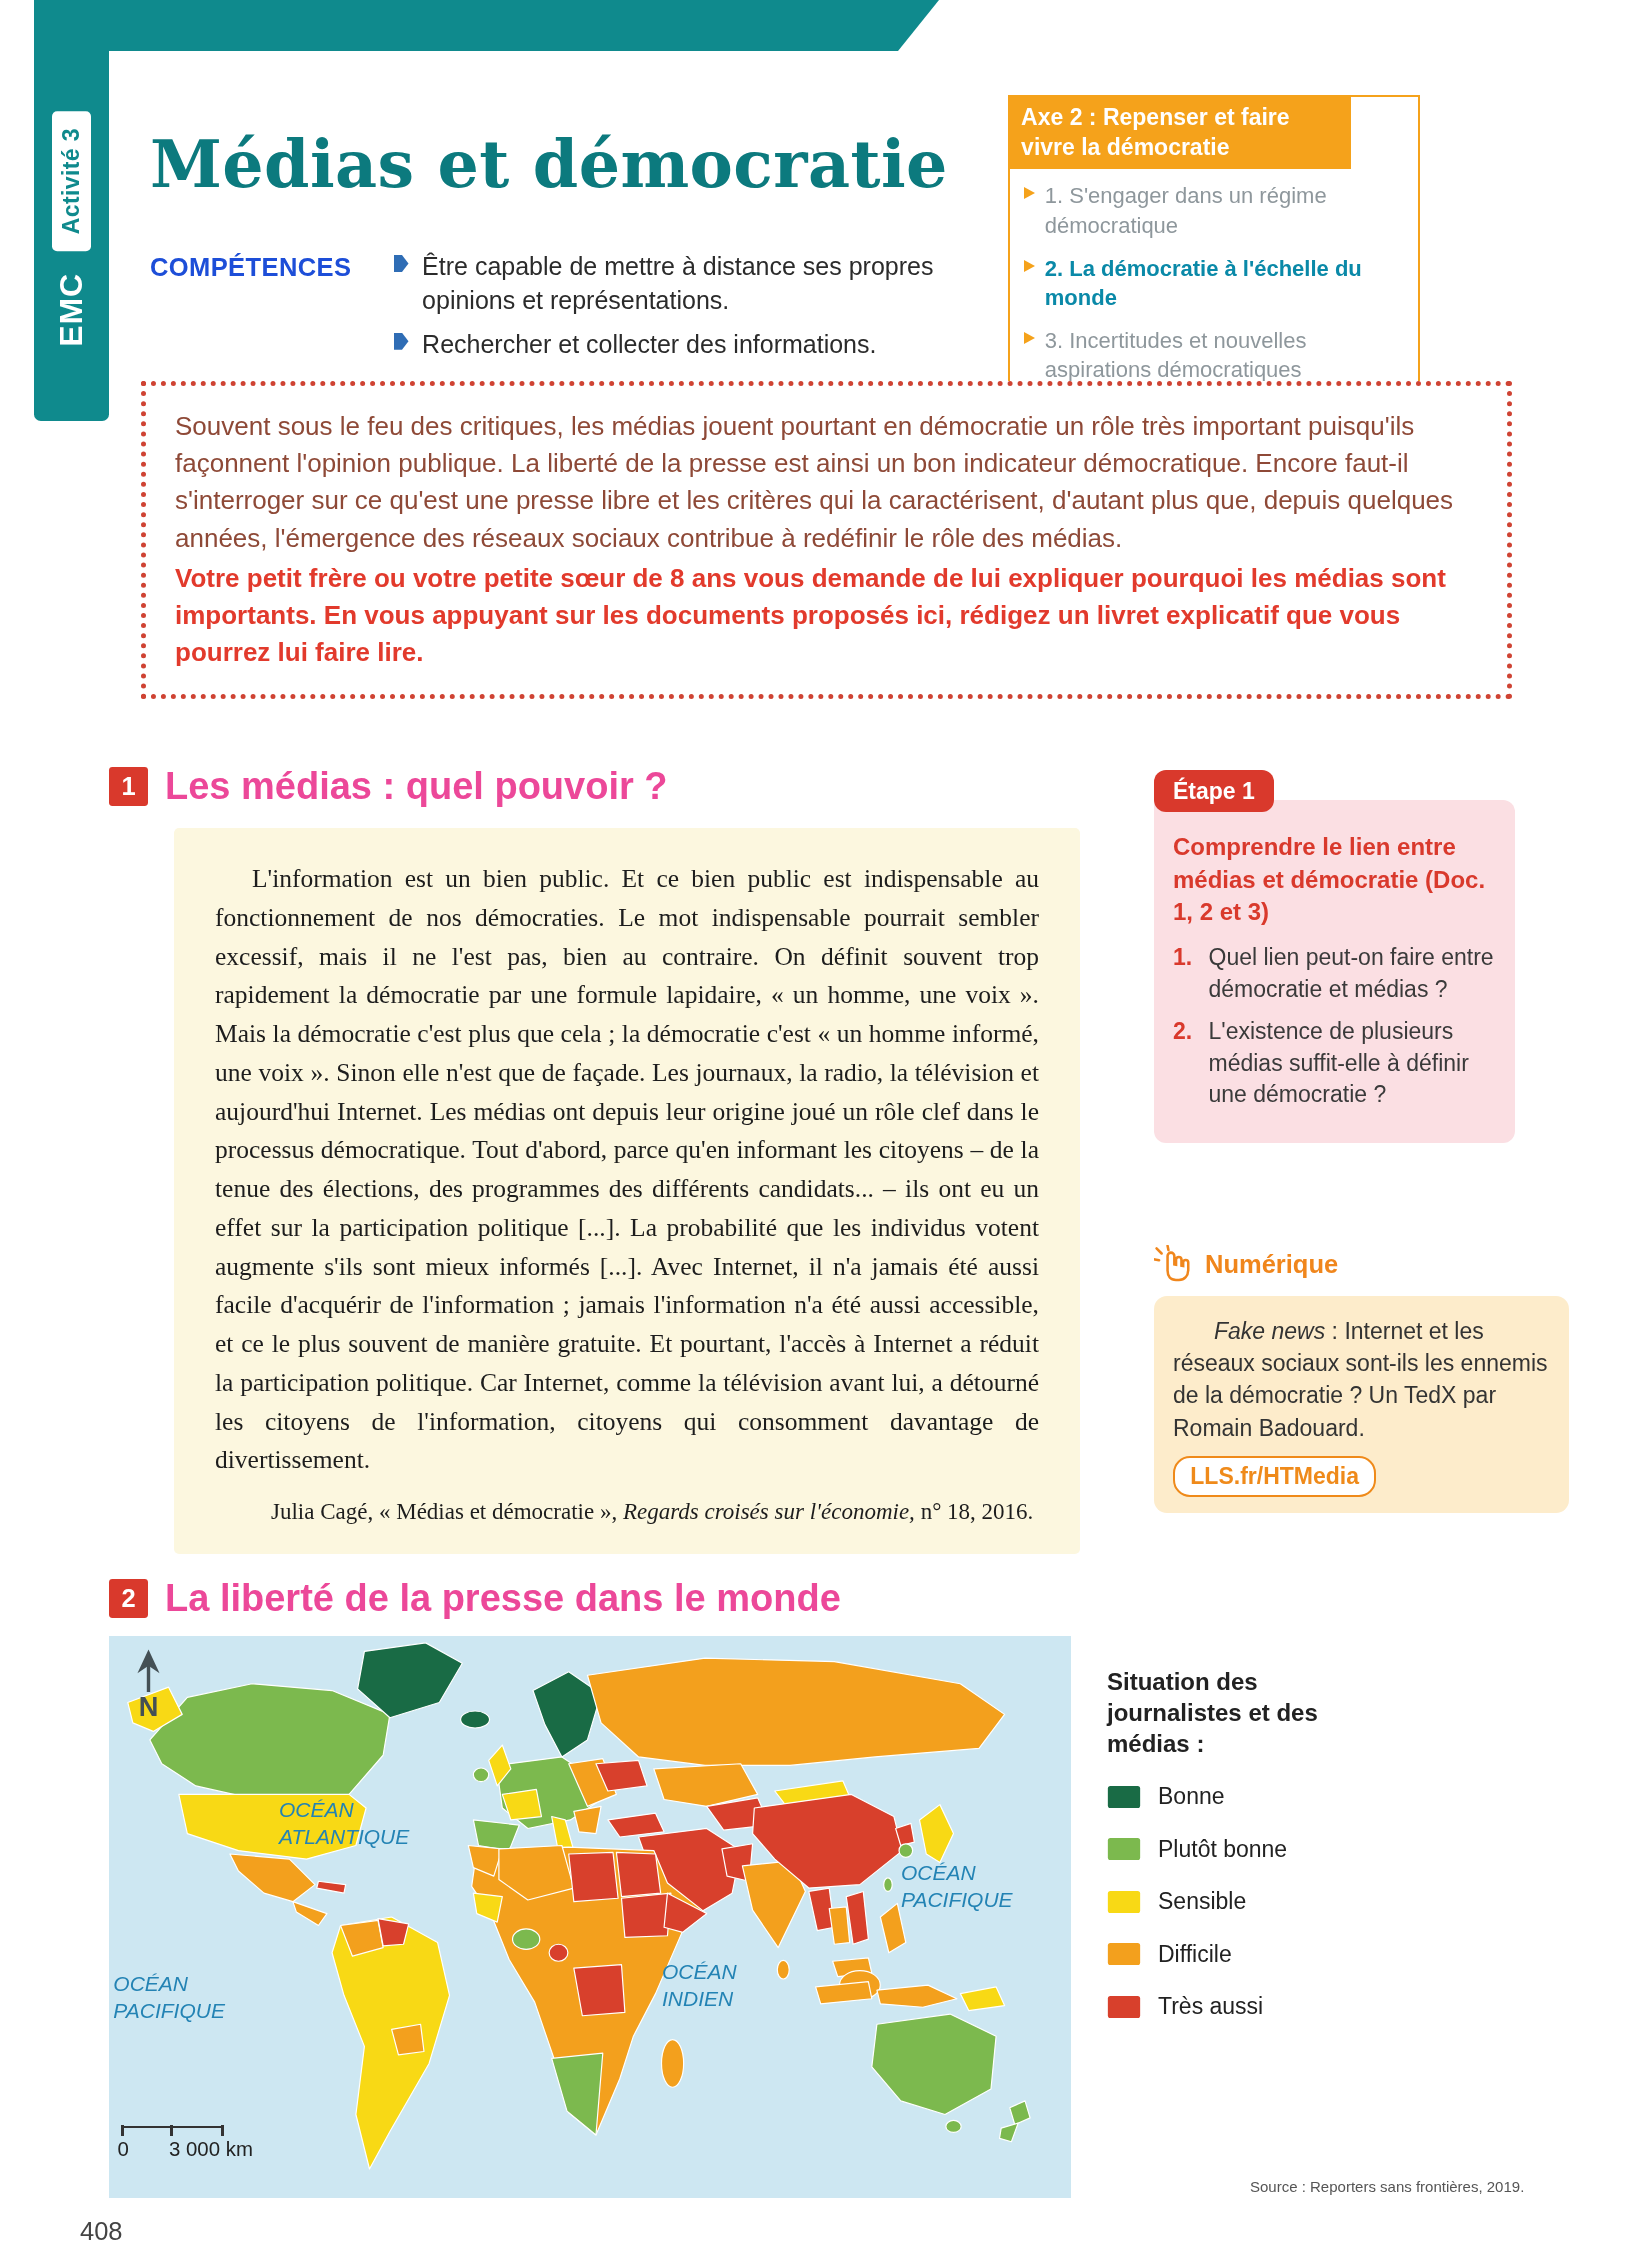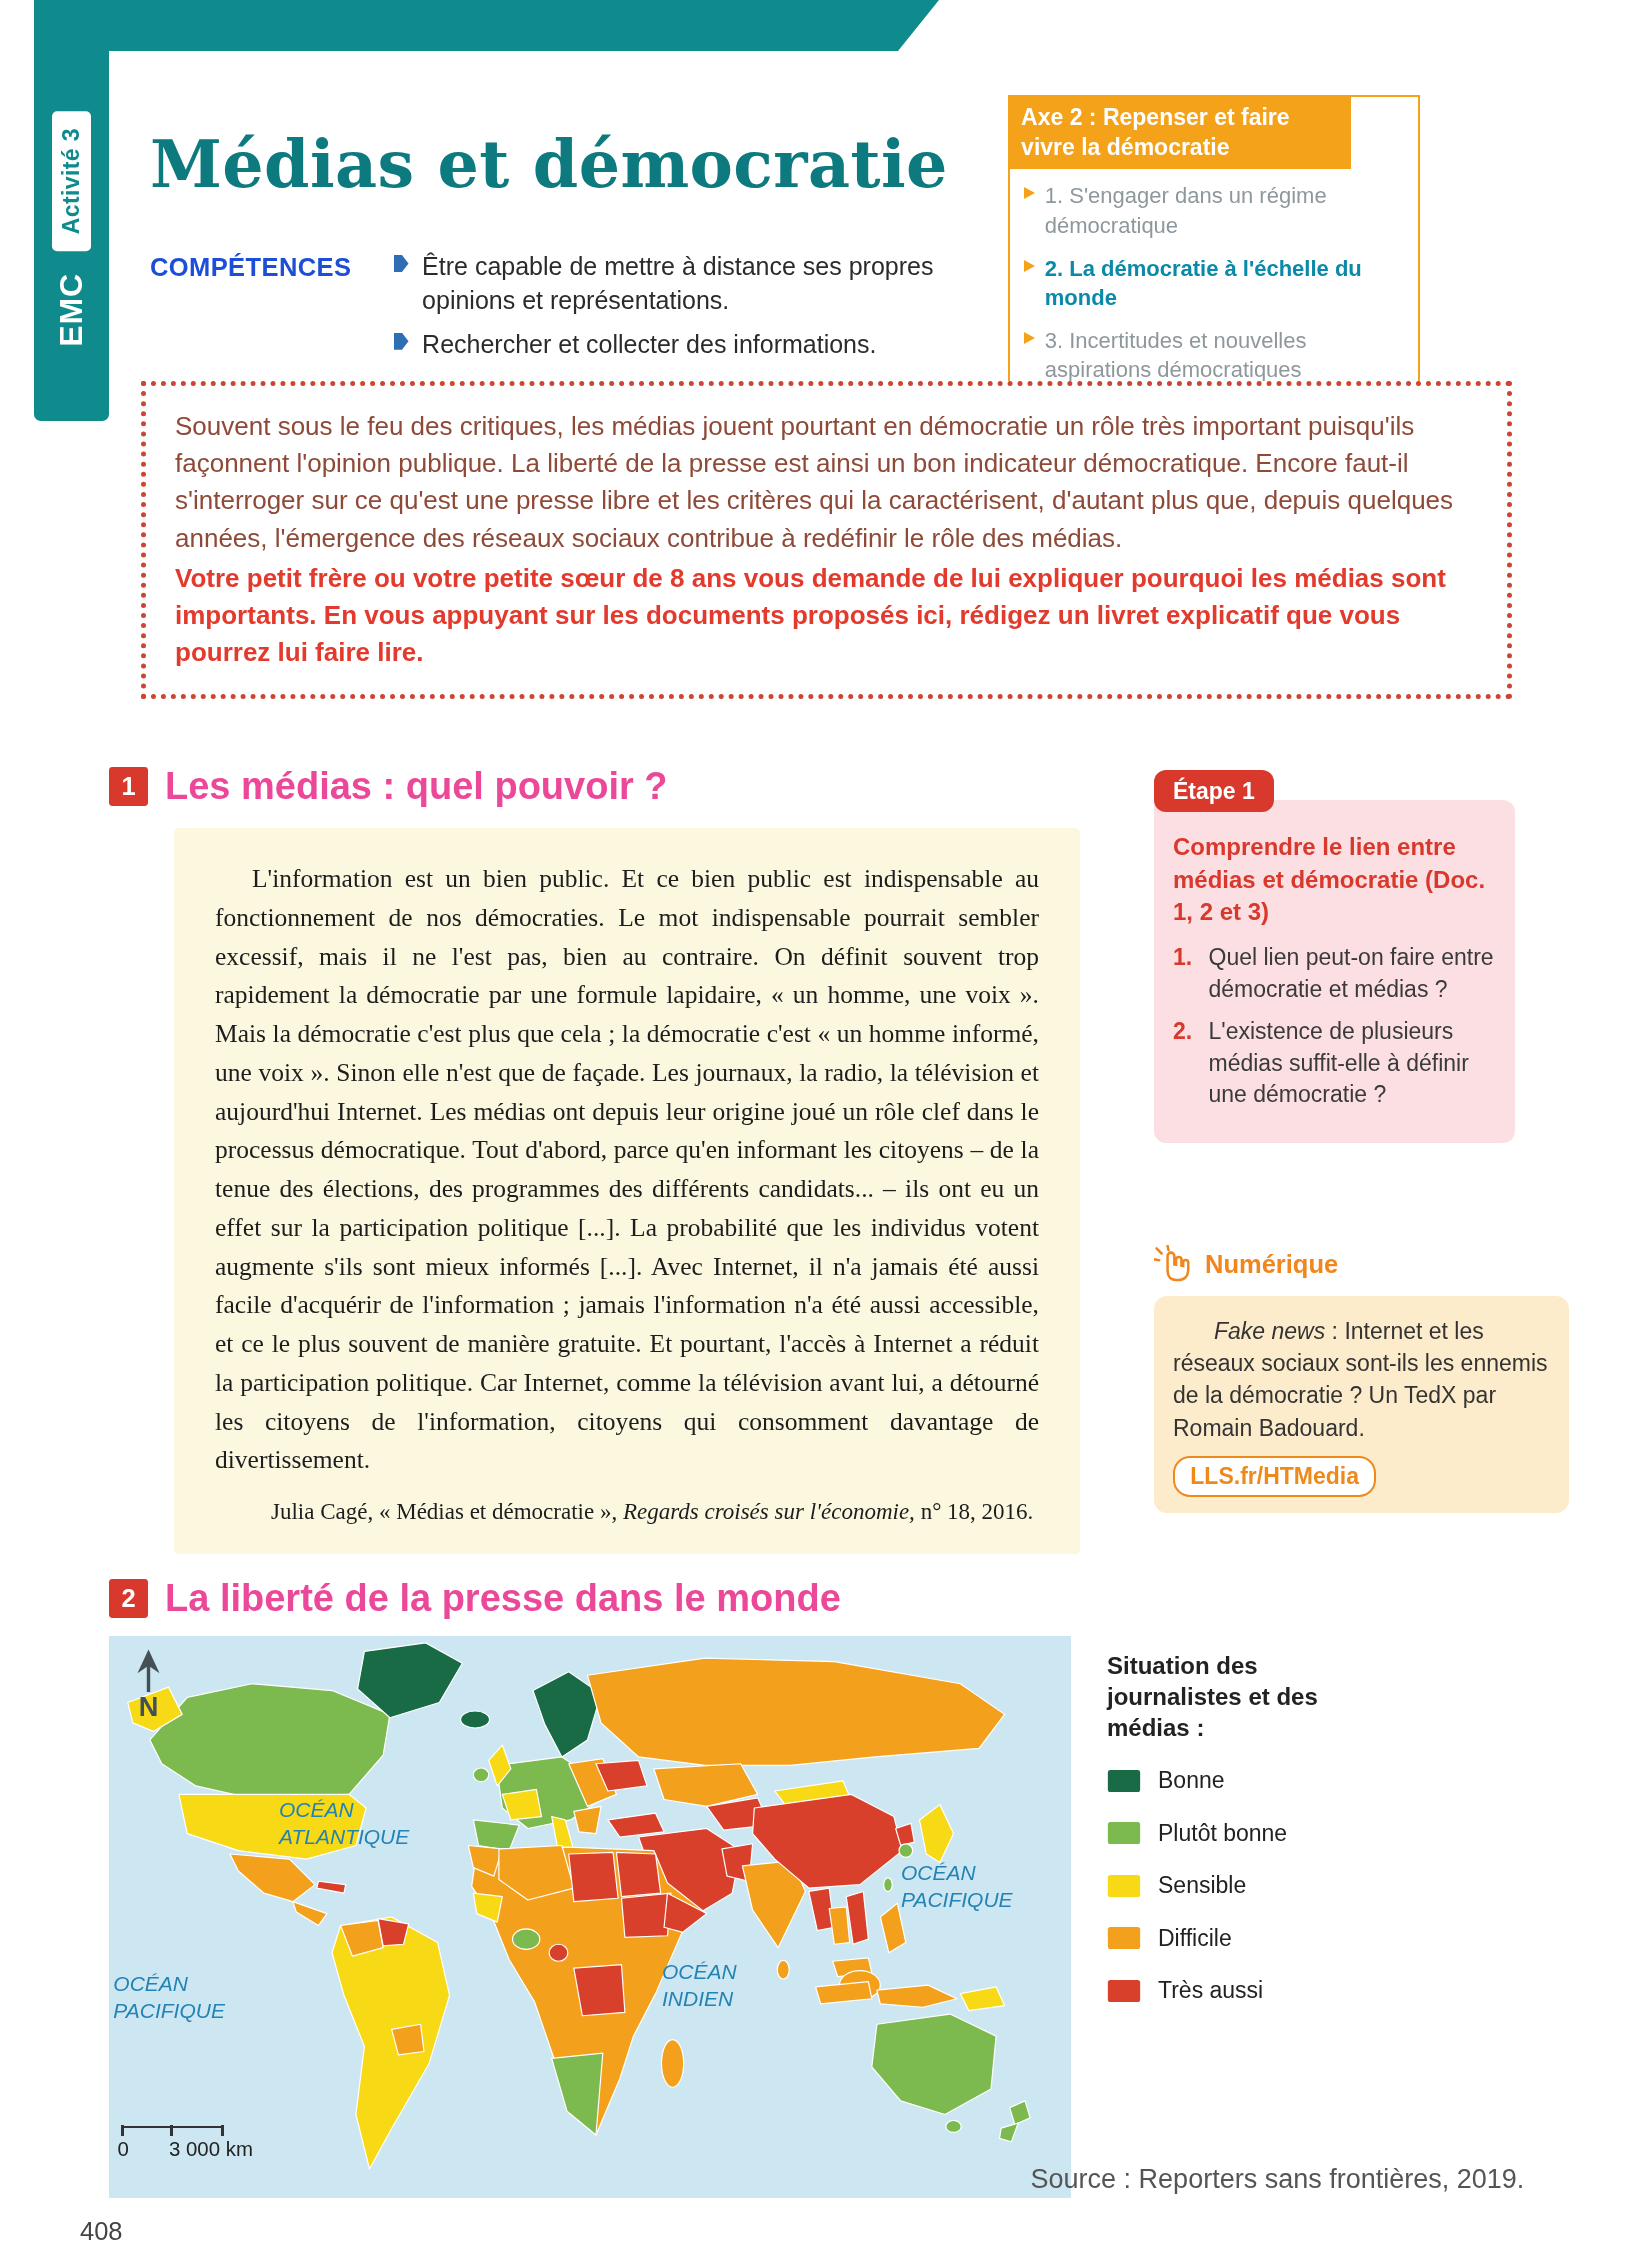--- a/index.html
+++ b/index.html
@@ -145,24 +145,24 @@
 
   .scalebar { position:absolute; left:12px; top:490px; width:170px; }
   .sb-line { position:relative; width:102px; height:10.2px; border-top:2.6px solid #333; }
   .sb-tick { position:absolute; top:-2.6px; width:2.6px; height:11px; background:#333; }
   .sb-t0 { left:0; } .sb-t1 { left:49px; } .sb-t2 { left:100px; }
   .sb-labels { position:relative; height:25.5px; font-size:20.4px; color:#222; }
   .sb-l0 { position:absolute; left:-3.4px; top:1.7px; }
   .sb-l1 { position:absolute; left:48px; top:1.7px; }
 
   .legend-area { position:absolute; left:998px; top:13.6px; width:409px; }
-  .legend-title { font-weight:bold; font-size:24px; color:#222; line-height:1.3; margin-bottom:24px; width:289px; }
+  .legend-title { font-weight:bold; font-size:24px; color:#222; line-height:1.3; margin-bottom:24px; width:289px;margin-top:16px; }
   .legend-row { display:flex; align-items:center; gap:17px; margin-bottom:25.5px; }
   .legend-label { font-size:23px; color:#222; }
-  .map-source { position:absolute; right:1.7px; bottom:3.4px; font-size:27px; color:#555; }
+  .map-source { position:absolute; right:1.7px; bottom:3.4px; font-size:15px; color:#555; }
 
   .page-num { position:absolute; left:80px; top:2217px; font-size:25.5px; color:#444; }
 </style>
 </head>
 <body>
 
 <div class="page">
 
   <div class="side-tab">
     <div class="activity-pill vert">Activité 3</div>

